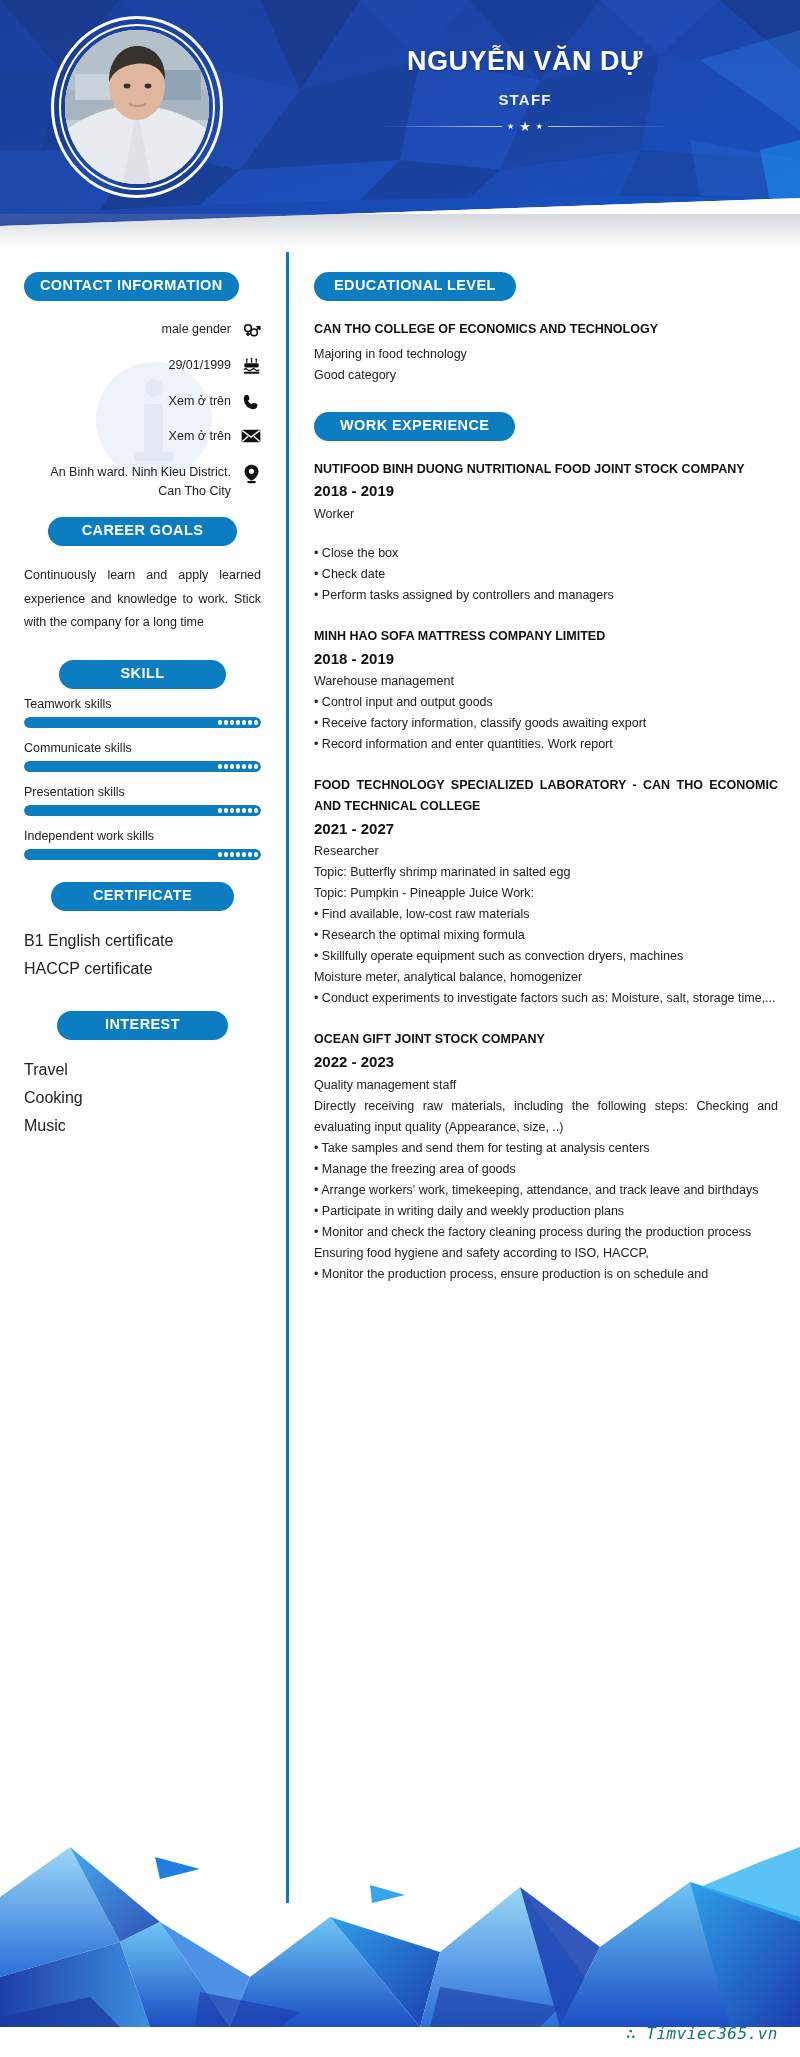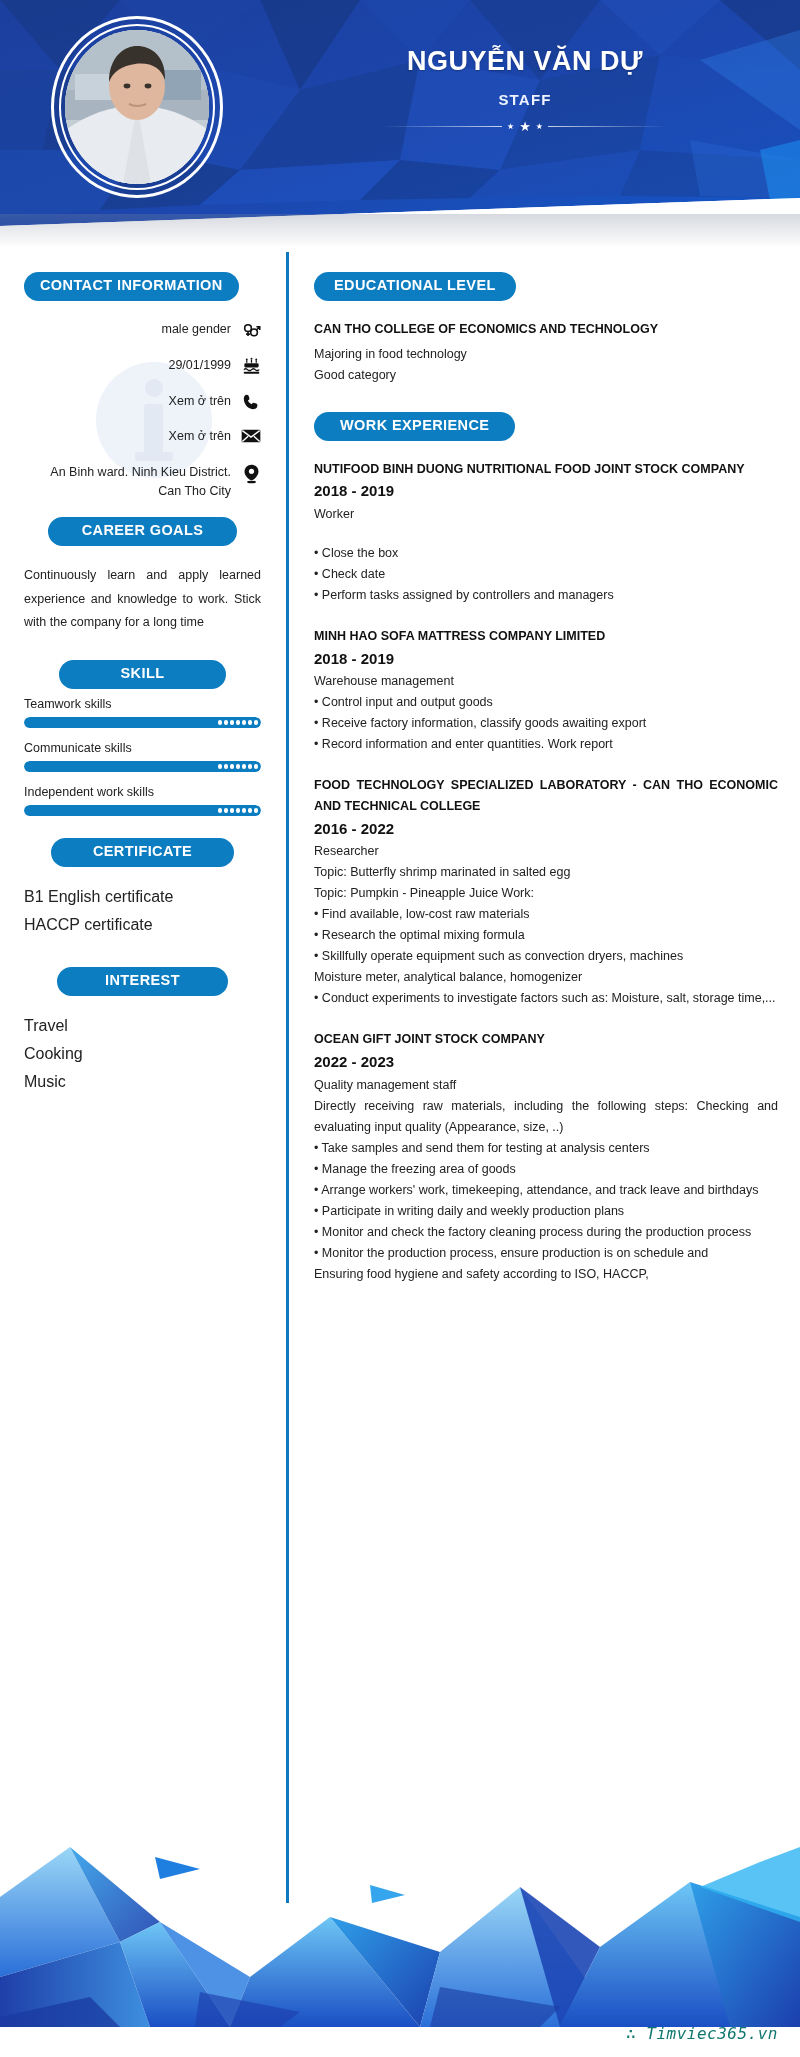--- a/index.html
+++ b/index.html
@@ -479,20 +479,35 @@
                 <i></i>
                 <i></i>
                 <i></i>
                 <i></i>
                 <i></i>
                 <i></i>
             </div>
           </div>
         </div>
         <div class="skill-item">
+          <div class="skill-label">Presentation skills</div>
+          <div class="skill-bar">
+            <div class="skill-fill" style="width:100%;"></div>
+            <div class="skill-segs">
+              <i></i>
+                <i></i>
+                <i></i>
+                <i></i>
+                <i></i>
+                <i></i>
+                <i></i>
+            </div>
+          </div>
+        </div>
+        <div class="skill-item">
           <div class="skill-label">Independent work skills</div>
           <div class="skill-bar">
             <div class="skill-fill" style="width:100%;"></div>
             <div class="skill-segs">
               <i></i>
                 <i></i>
                 <i></i>
                 <i></i>
                 <i></i>
                 <i></i>
@@ -552,43 +567,43 @@
         <div class="r-title">MINH HAO SOFA MATTRESS COMPANY LIMITED</div>
         <div class="r-sub">2018 - 2019</div>
         <div class="r-line">Warehouse management</div>
         <div class="r-line">• Control input and output goods</div>
         <div class="r-line">• Receive factory information, classify goods awaiting export</div>
         <div class="r-line">• Record information and enter quantities. Work report</div>
       </div>
 
       <div style="margin-top:20px;">
         <div class="r-title">FOOD TECHNOLOGY SPECIALIZED LABORATORY - CAN THO ECONOMIC AND TECHNICAL COLLEGE</div>
-        <div class="r-sub">2016 - 2022</div>
+        <div class="r-sub">2021 - 2027</div>
         <div class="r-line">Researcher</div>
         <div class="r-line">Topic: Butterfly shrimp marinated in salted egg</div>
         <div class="r-line">Topic: Pumpkin - Pineapple Juice Work:</div>
         <div class="r-line">• Find available, low-cost raw materials</div>
         <div class="r-line">• Research the optimal mixing formula</div>
         <div class="r-line">• Skillfully operate equipment such as convection dryers, machines</div>
         <div class="r-line">Moisture meter, analytical balance, homogenizer</div>
         <div class="r-line">• Conduct experiments to investigate factors such as: Moisture, salt, storage time,...</div>
       </div>
 
       <div style="margin-top:20px;">
         <div class="r-title">OCEAN GIFT JOINT STOCK COMPANY</div>
         <div class="r-sub">2022 - 2023</div>
         <div class="r-line">Quality management staff</div>
         <div class="r-line">Directly receiving raw materials, including the following steps: Checking and evaluating input quality (Appearance, size, ..)</div>
         <div class="r-line">• Take samples and send them for testing at analysis centers</div>
         <div class="r-line">• Manage the freezing area of goods</div>
         <div class="r-line">• Arrange workers' work, timekeeping, attendance, and track leave and birthdays</div>
         <div class="r-line">• Participate in writing daily and weekly production plans</div>
         <div class="r-line">• Monitor and check the factory cleaning process during the production process</div>
+        <div class="r-line">Ensuring food hygiene and safety according to ISO, HACCP,</div>
         <div class="r-line">• Monitor the production process, ensure production is on schedule and</div>
-        <div class="r-line">Ensuring food hygiene and safety according to ISO, HACCP,</div>
       </div>
 
     </div>
   </div>
 
   <div class="footer">
     <svg width="800" height="230" viewBox="0 0 800 230">
       <defs>
         <linearGradient id="f1" x1="0" y1="0" x2="0" y2="1">
           <stop offset="0" stop-color="#6ec6f5"></stop>

